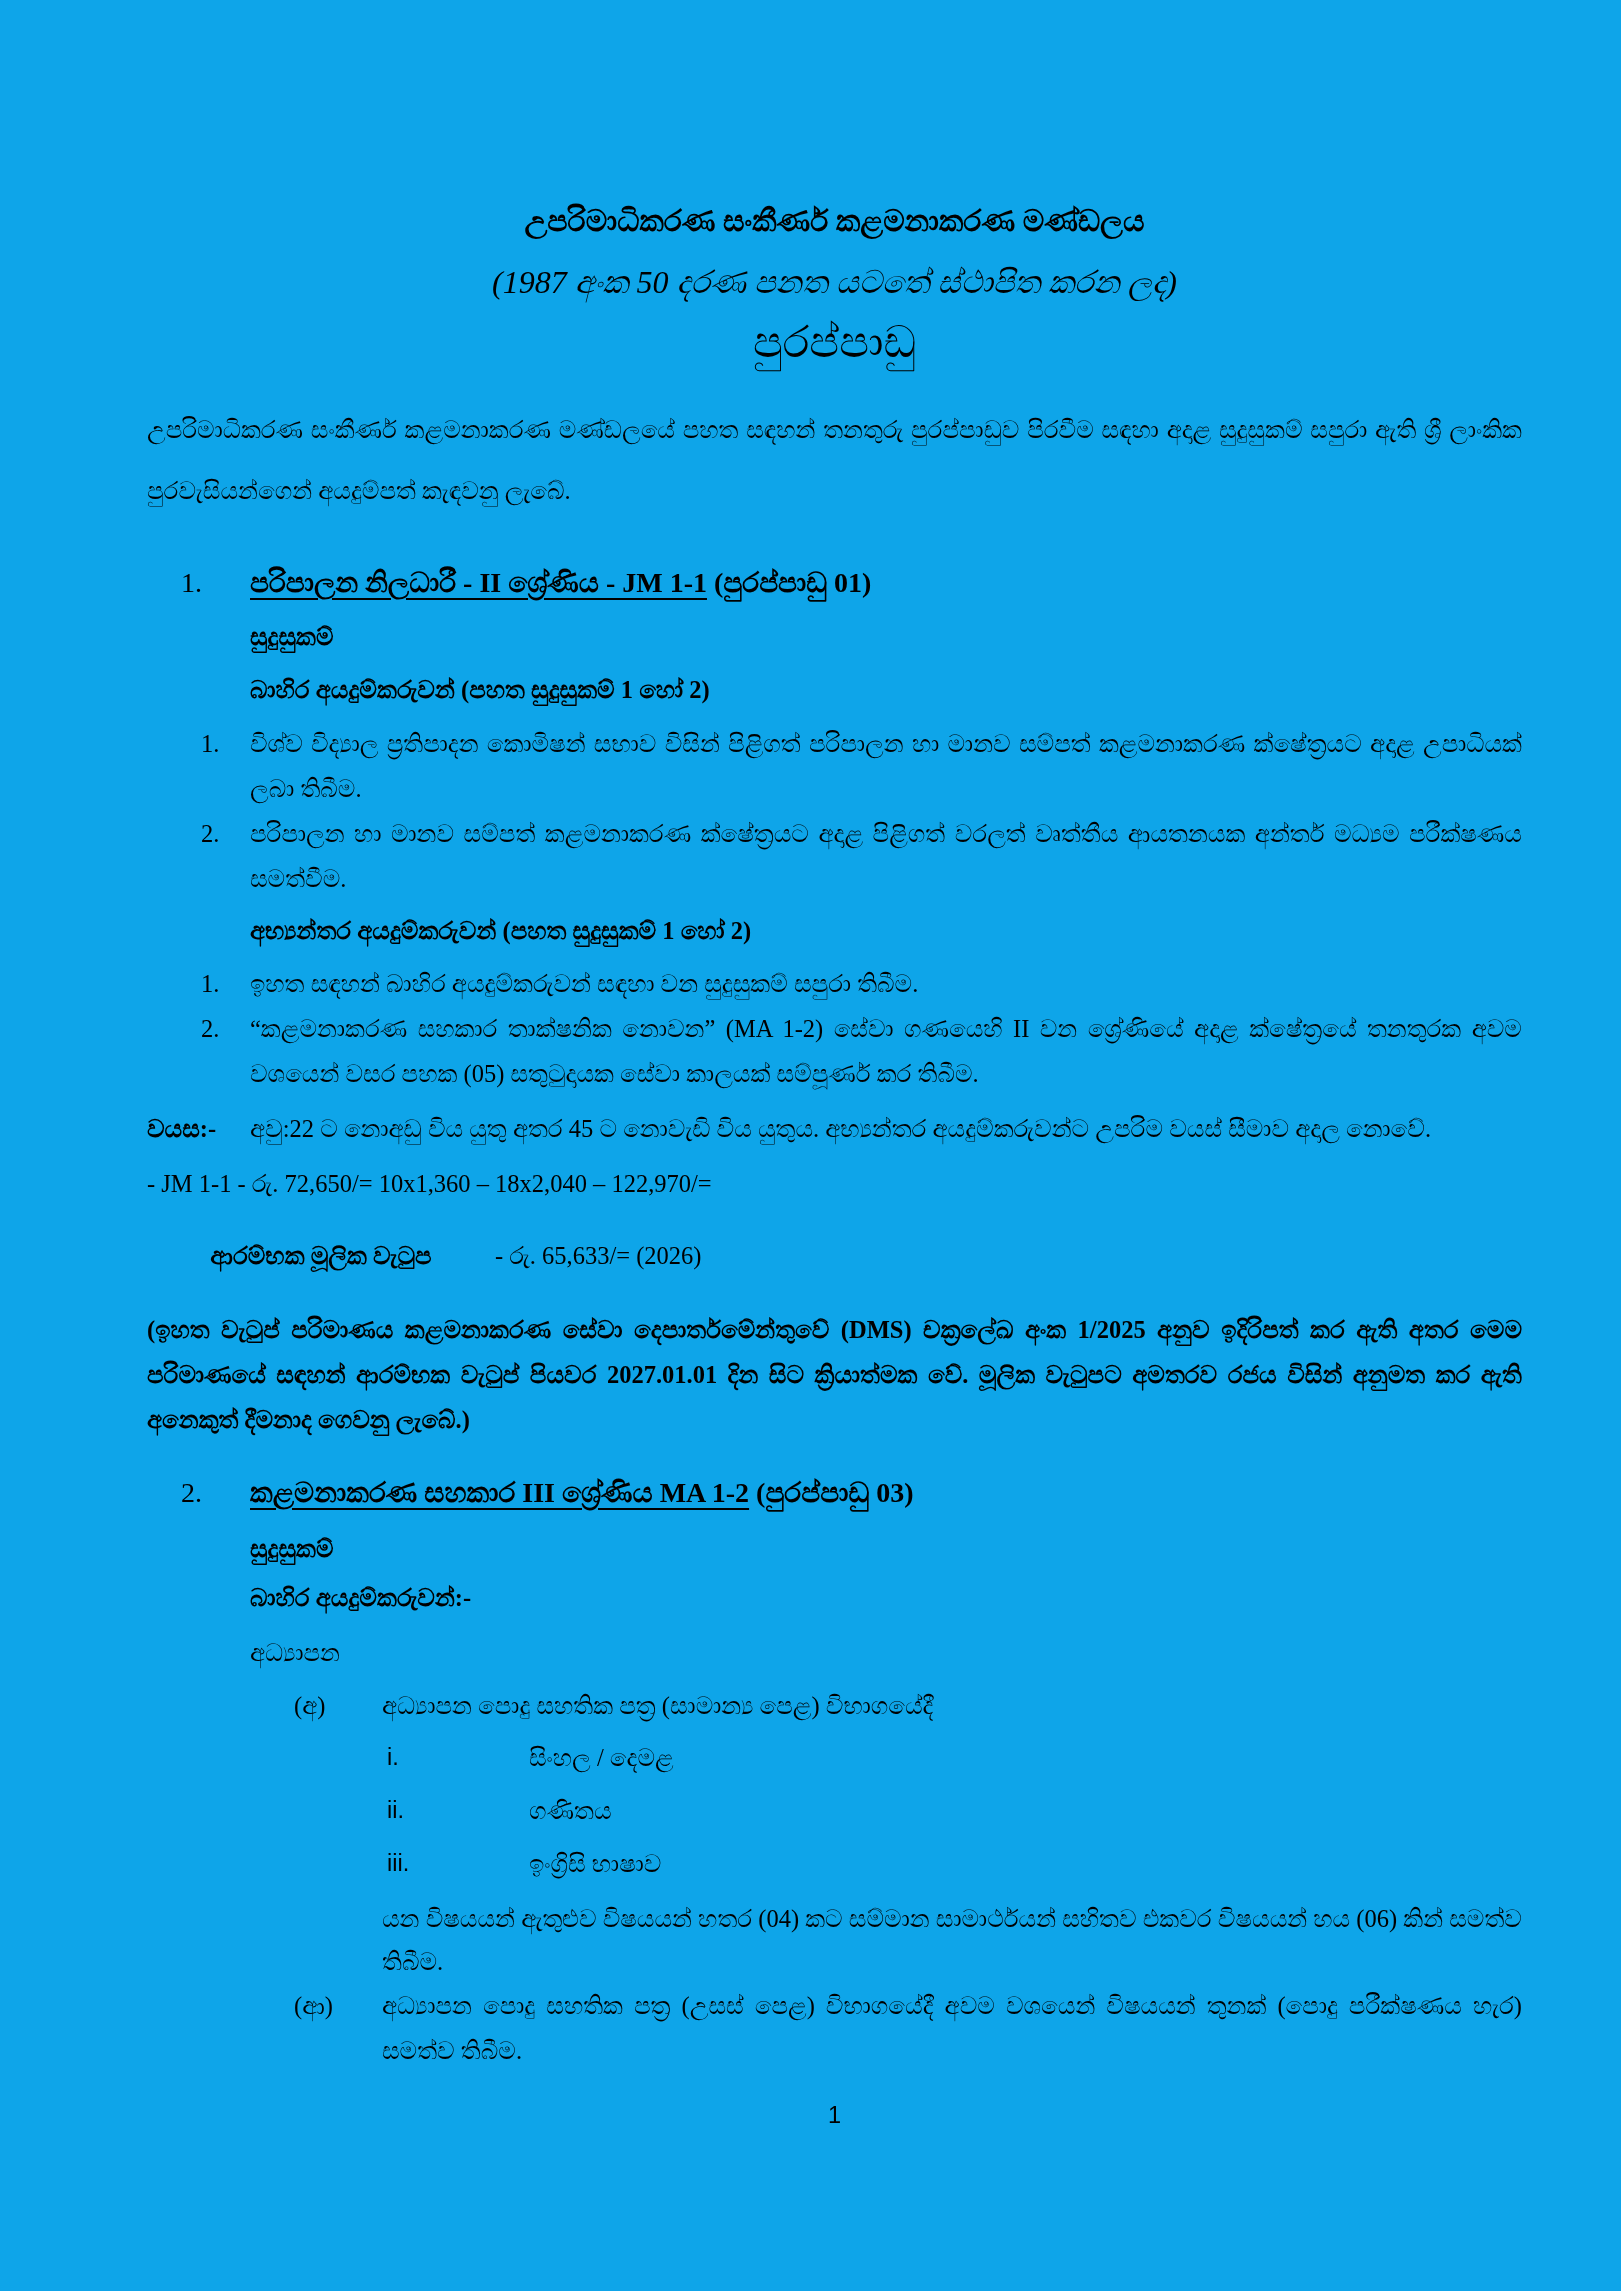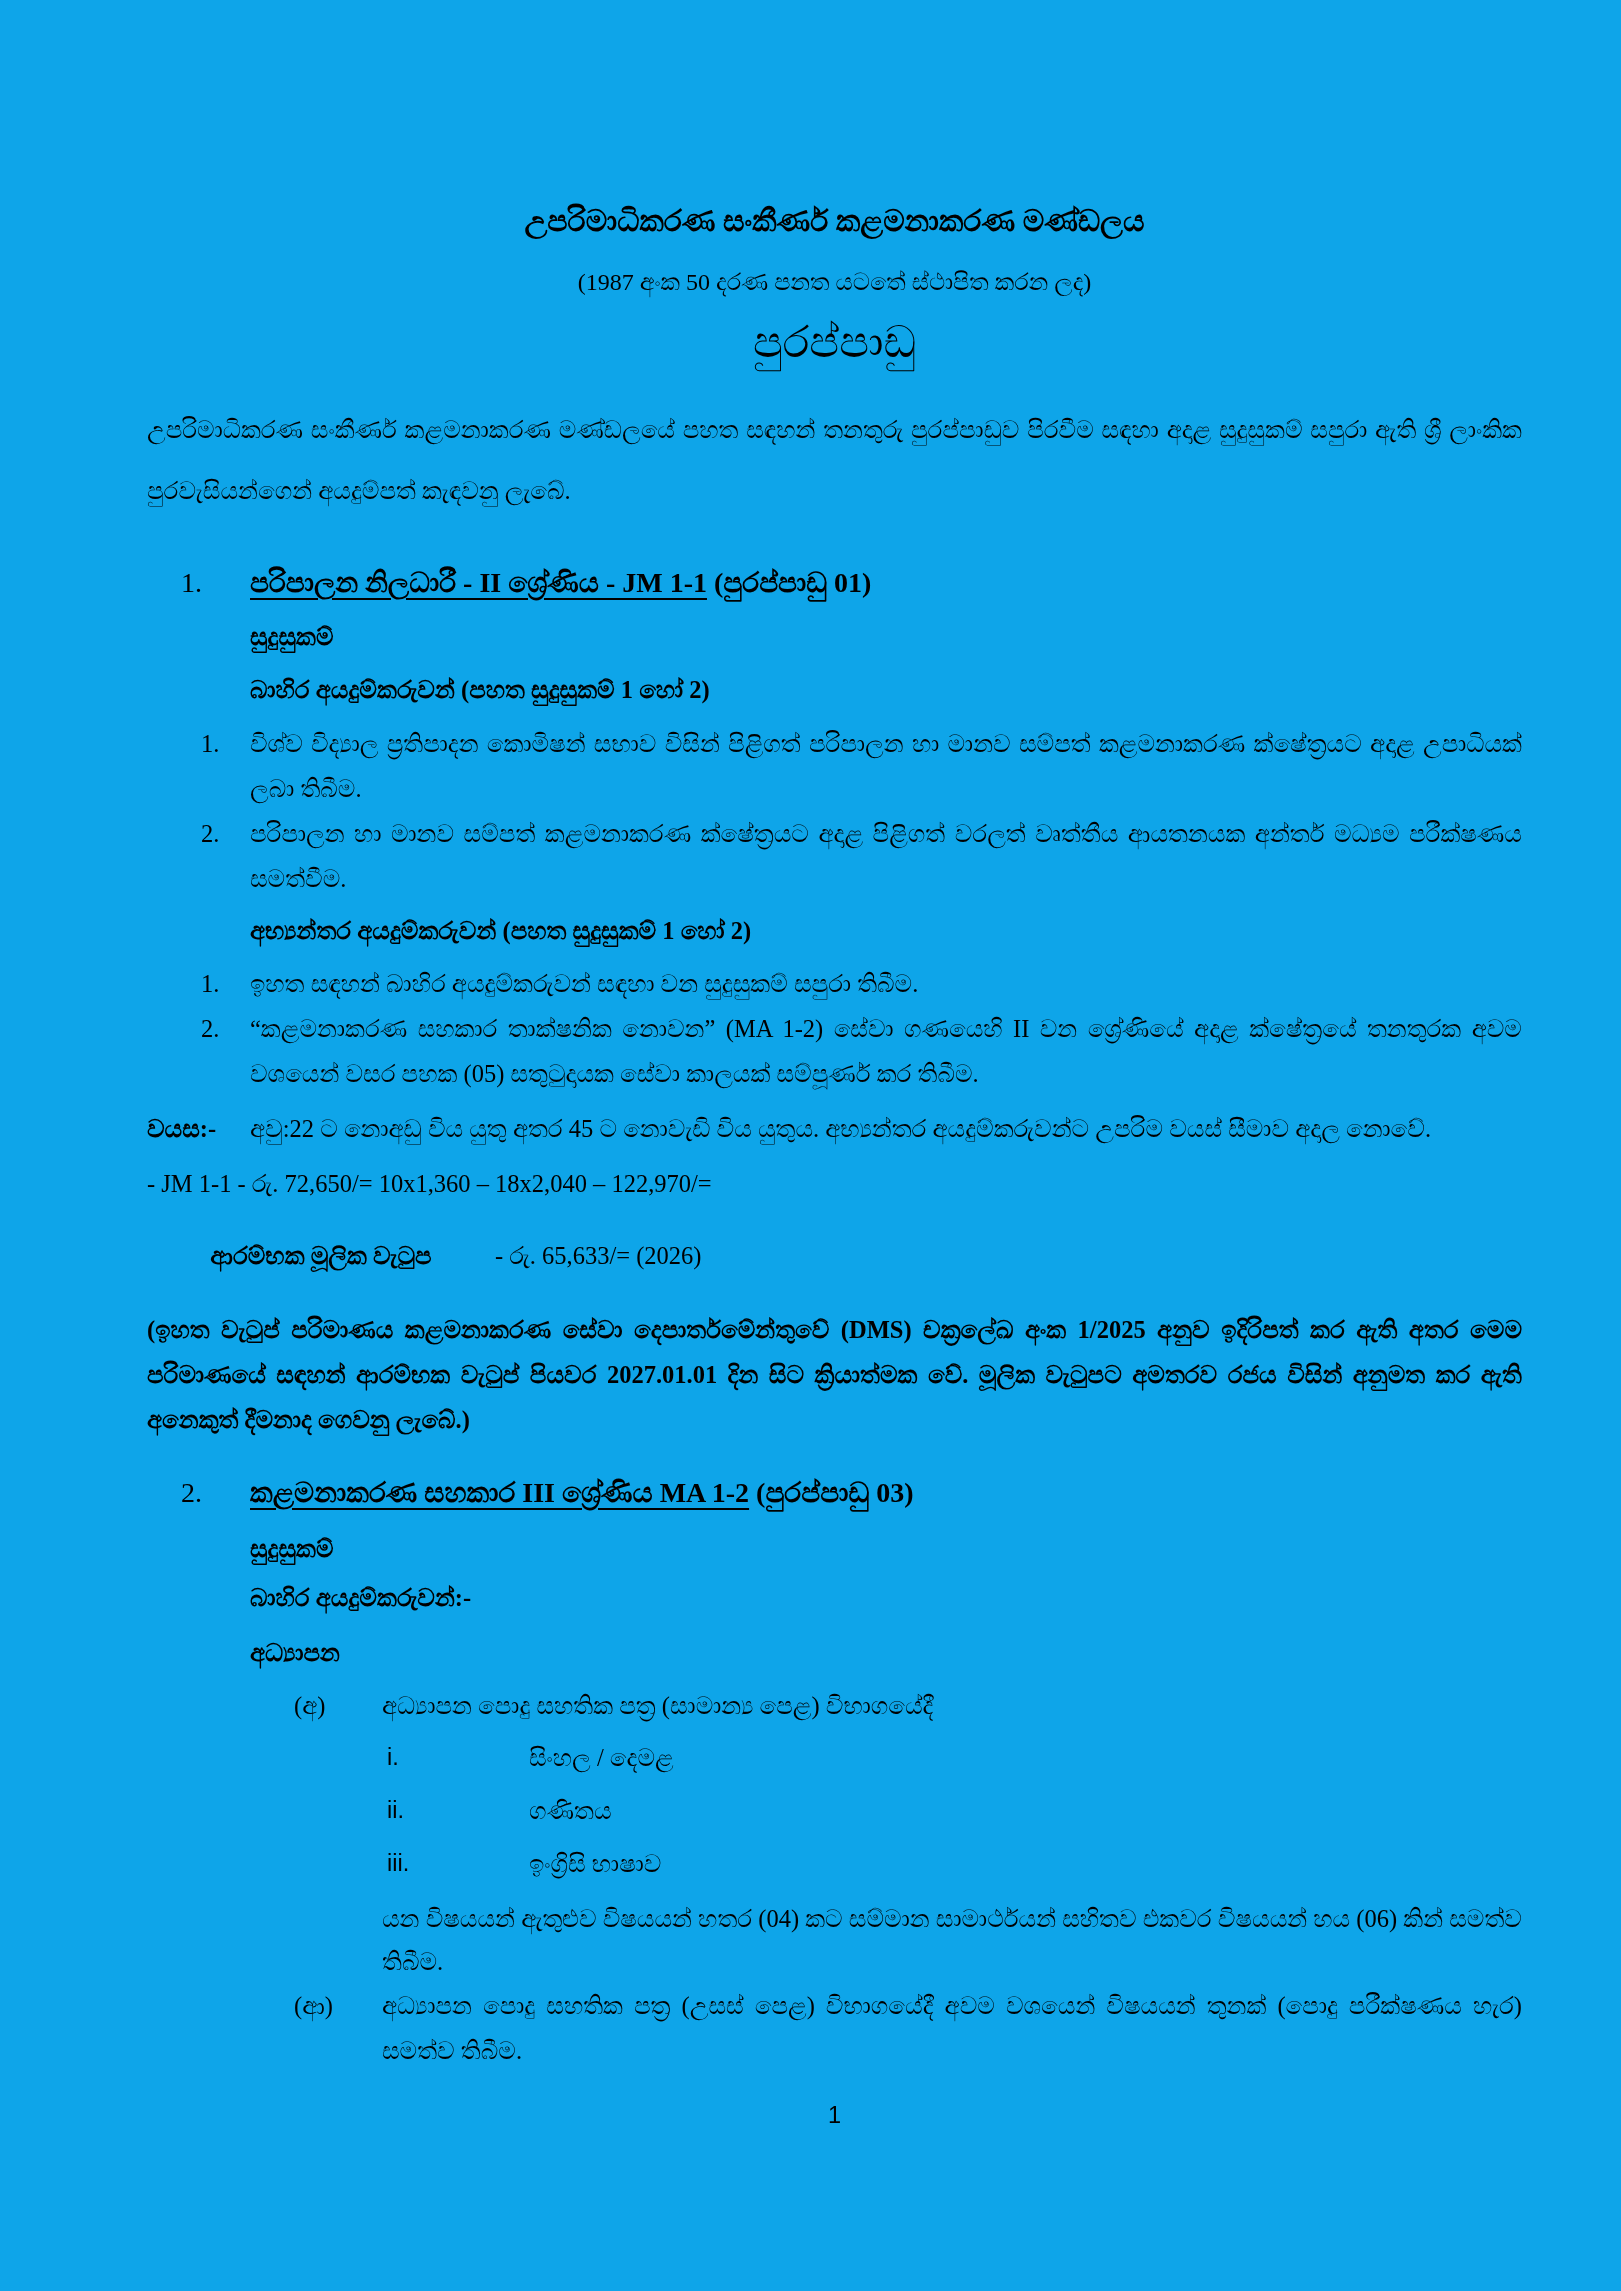--- a/index.html
+++ b/index.html
@@ -23,23 +23,24 @@
   }
   .center { text-align: center; }
   .justify { text-align: justify; }
 
   .doc-title-1 {
     font-size: 30px;
     font-weight: bold;
     line-height: 49px;
   }
   .doc-title-2 {
-    font-size: 24px;
+    font-size: 32px;
     line-height: 47px;
     margin-top: 13.7px;
+    font-style: italic;
   }
   .doc-title-3 {
     font-size: 44px;
     font-weight: normal;
     line-height: 63px;
     margin-top: 5px;
   }
   .intro {
     margin: 25.5px 0 0 0;
     line-height: 61px;
@@ -98,21 +99,21 @@
 
   .note {
     margin: 29px 0 0 0;
     font-weight: bold;
     line-height: 45px;
   }
 
   .edu-label {
     margin-top: 7.8px;
     line-height: 47px;
-    font-weight: bold;
+    font-weight: normal;
   }
   .letter-item {
     display: flex;
     margin-top: 7.8px;
     line-height: 45px;
   }
   .letter-label {
     width: 88px;
     flex-shrink: 0;
     margin-left: 147px;

